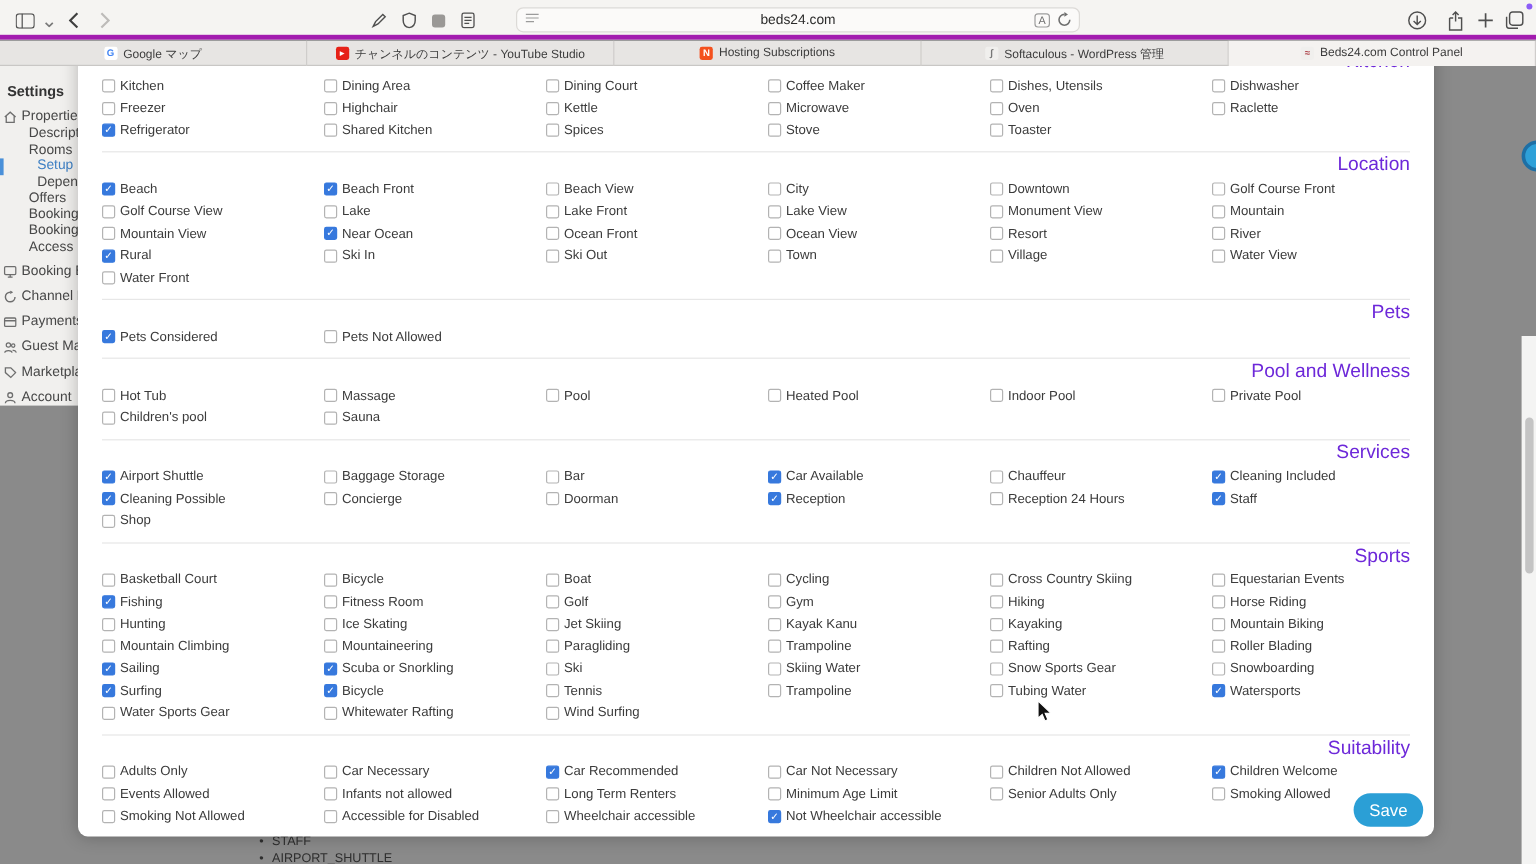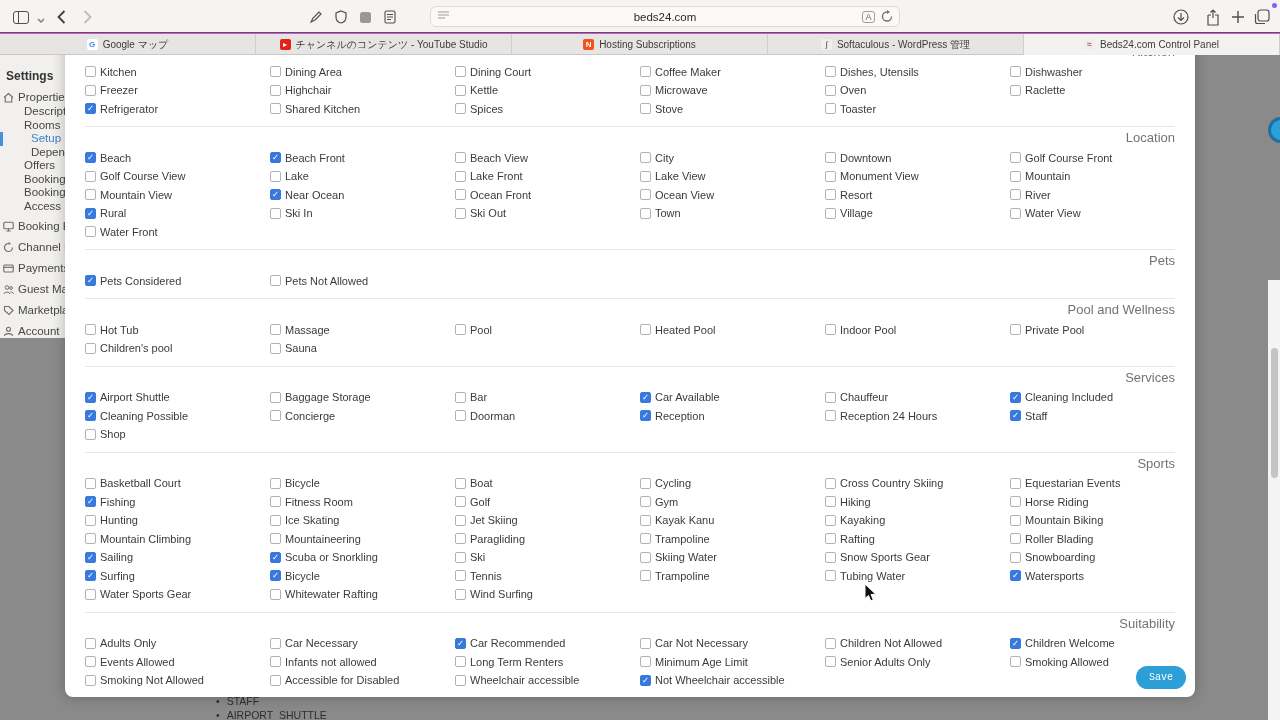--- a/index.html
+++ b/index.html
@@ -1,21 +1,21 @@
 <!DOCTYPE html>
 <html><head>
 <meta charset="utf-8">
 <style>
   * { margin:0; padding:0; box-sizing:border-box; }
   html,body { width:1280px; height:720px; overflow:hidden; }
   body { font-family:"Liberation Sans","DejaVu Sans",sans-serif; background:#8a8a8a; position:relative; }
 
   
   #toolbar { position:absolute; left:0; top:0; width:1280px; height:33px;
-    background:#f5f4f2; border-bottom:1px solid #a21caf; z-index:30; }
+    background:#f5f4f2; border-bottom:4px solid #a21caf; z-index:30; }
   .tbtn { position:absolute; top:8px; width:18px; height:18px; display:flex;
     align-items:center; justify-content:center; color:#4f4f4f; }
   .tbtn svg { display:block; }
   #url-field { position:absolute; left:430px; top:6px; width:470px; height:21px;
     background:#fbfaf9; border:1px solid #dcdad7; border-radius:6px;
     display:flex; align-items:center; justify-content:center;
     font-size:11.5px; color:#2b2b2b; }
   #url-field .side-ic { position:absolute; top:3px; color:#8e8e8e; }
   #rec-dot { position:absolute; right:3px; top:3px; width:5px; height:5px; border-radius:50%;
     background:#8b5cf6; }
@@ -49,32 +49,32 @@
   .m.active::before { content:""; position:absolute; left:0; top:0; width:3px; height:13.5px;
     background:#4a90d9; }
   .m .mic { position:absolute; left:3px; top:2px; color:#6e6e6e; }
 
   
   #panel { position:absolute; left:65px; top:-14px; width:1130px; height:656px;
     background:#ffffff; z-index:3; border-radius:0 0 8px 8px;
     box-shadow:0 0 14px rgba(0,0,0,.25); overflow:hidden; }
   .section { padding:4px 20px 5.5px;text-align:right; }
   .sep { border-top:1px solid #e7e7e7; margin:0 20px; }
-  .section-title { font-size:13px; line-height:14px; color:#737373; margin-bottom:6px; }
+  .section-title { font-size:16px; line-height:14px; color:#6d28d9; margin-bottom:6px; }
   .grid { display:grid; grid-template-columns:repeat(5,185px) 1fr; grid-auto-rows:18.5px; }
   .cb { display:flex; align-items:center; gap:4px; height:13px; cursor:default; }
   .box { width:11px; height:11px; border:1px solid #b3b3b3; border-radius:2px;
     background:#fff; flex:0 0 auto; display:flex; align-items:center; justify-content:center;
     font-size:8.5px; line-height:9px; color:#fff; }
   .box.checked { background:#3779dd; border-color:#3779dd; }
   .cb .lbl { font-size:11px; color:#3b3b3b; white-space:nowrap; }
 
   #save-btn { position:absolute; right:9px; bottom:8px; background:#2b9fd6; color:#fff;
-    border:none; border-radius:14px; padding:6px 13px; font-size:10px;
-    font-family:Liberation Mono, monospace; cursor:pointer;margin-left:25px; }
+    border:none; border-radius:14px; padding:6px 13px; font-size:14px;
+    font-family:Liberation Sans, sans-serif; cursor:pointer;margin-left:25px; }
 
   
   #help-bubble { position:absolute; left:1268px; top:62px; width:26px; height:26px;
     border-radius:50%; background:#2ea0d8; border:3px solid #1d6fa5; z-index:4; }
   #scroll-track { position:absolute; right:0; top:225px; width:12px; height:440px;
     background:#f4f4f3; z-index:5; }
   #scroll-thumb { position:absolute; right:2px; top:293px; width:7px; height:130px;
     border-radius:3.5px; background:#c4c4c4; z-index:6; }
   #cursor { position:absolute; left:864px; top:528px; z-index:10; }
 </style>

